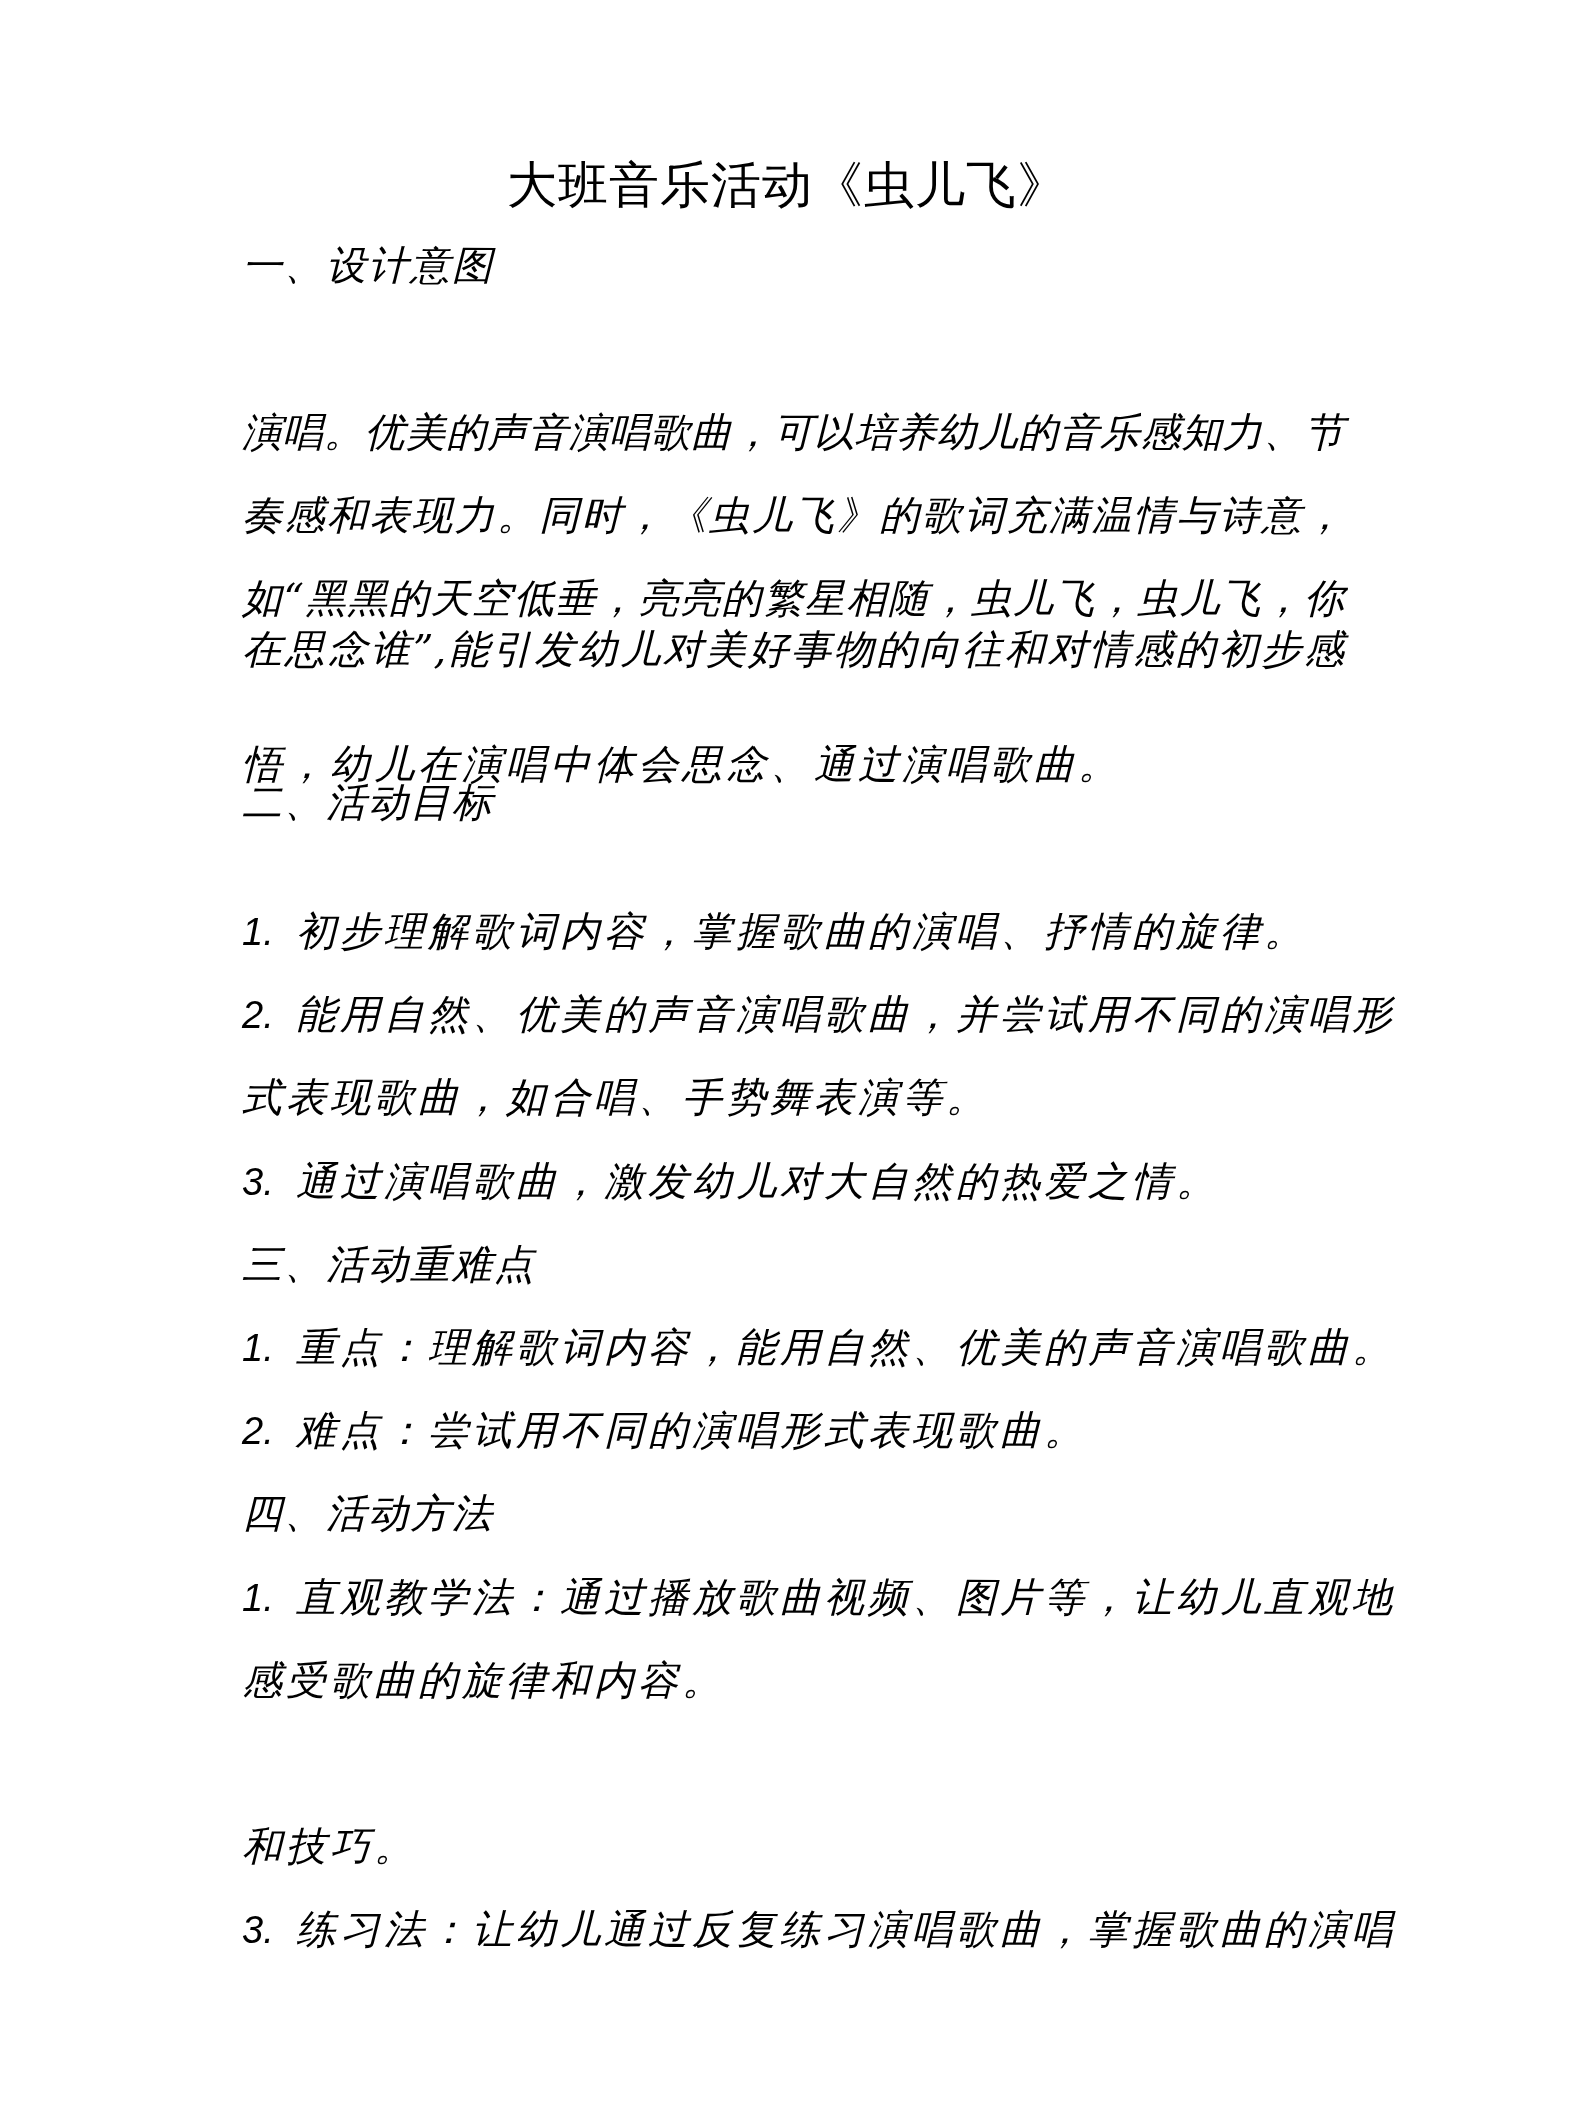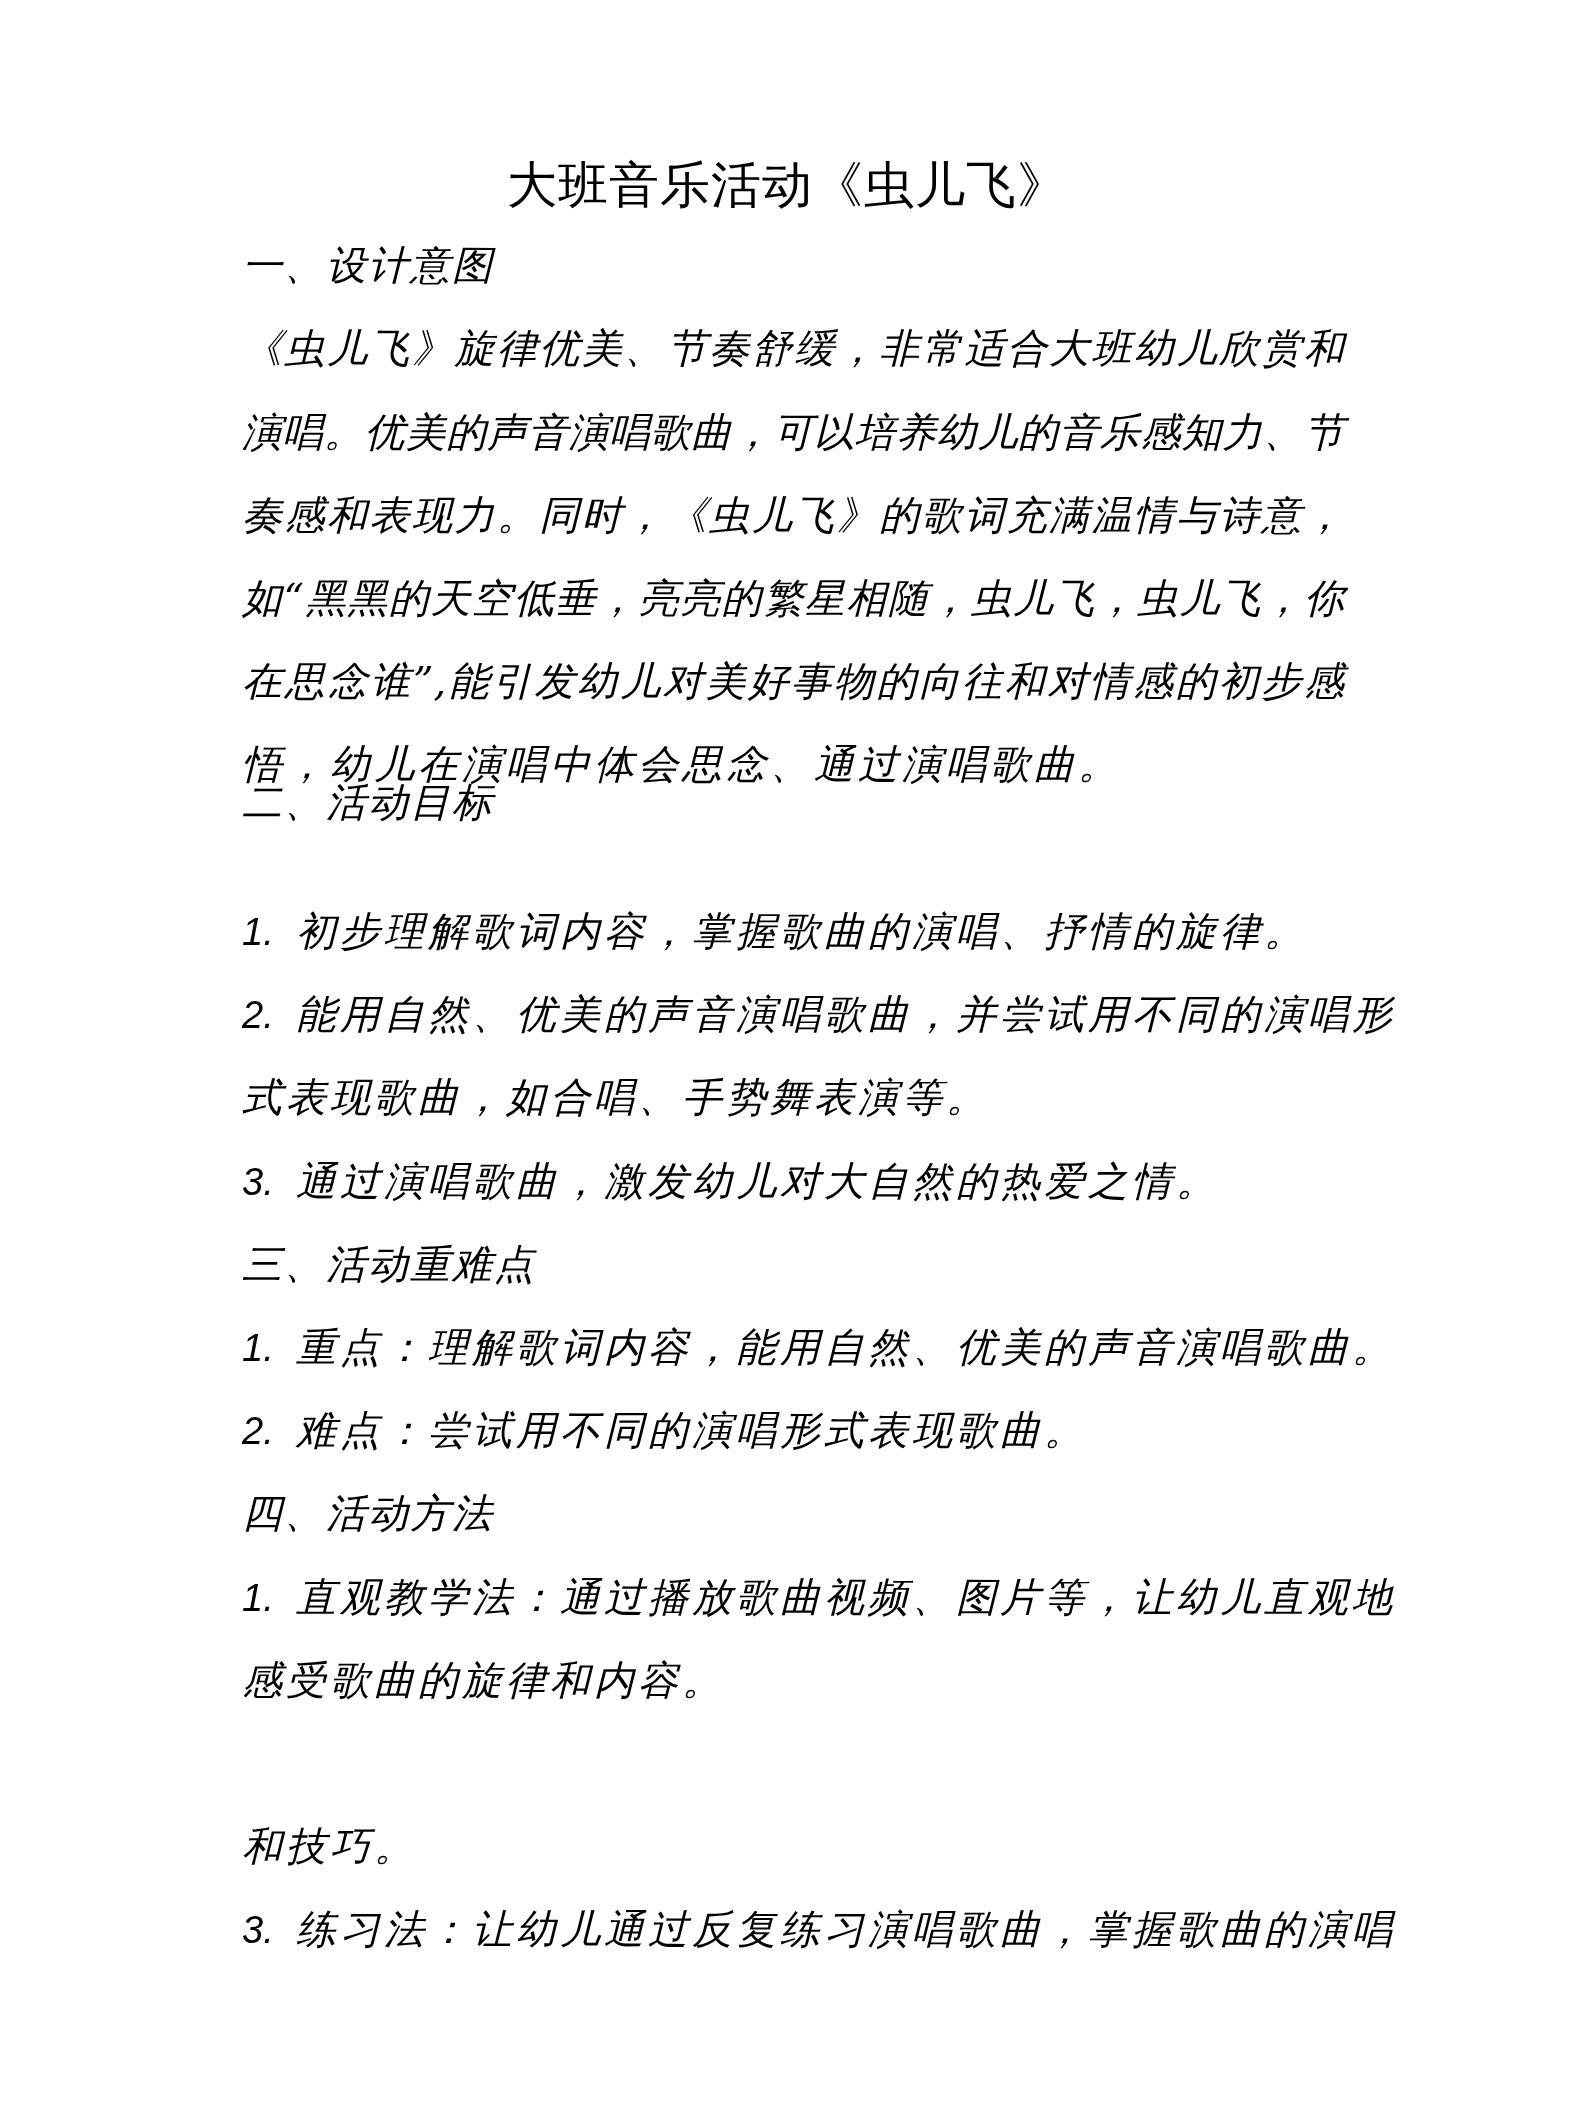--- a/index.html
+++ b/index.html
@@ -60,25 +60,24 @@
   .heading { letter-spacing: 2px; }
 </style>
 </head>
 <body>
 
 <div class="page">
 
   <div class="title">大班音乐活动《虫儿飞》</div>
 
   <div class="row heading" style="top:224px">一、设计意图</div>
-  <div class="row justify" style="top:307px">《虫儿飞》旋律优美、节奏舒缓，非常适合大班幼儿欣赏和</div>
   <div class="row justify" style="top:391px">演唱。优美的声音演唱歌曲，可以培养幼儿的音乐感知力、节</div>
   <div class="row justify" style="top:474px">奏感和表现力。同时，《虫儿飞》的歌词充满温情与诗意，</div>
   <div class="row justify" style="top:557px">如“黑黑的天空低垂，亮亮的繁星相随，虫儿飞，虫儿飞，你</div>
-  <div class="row justify" style="top:640px">在思念谁”,能引发幼儿对美好事物的向往和对情感的初步感</div>
+  <div class="row justify" style="top:608px">在思念谁”,能引发幼儿对美好事物的向往和对情感的初步感</div>
   <div class="row" style="top:723px">悟，幼儿在演唱中体会思念、通过演唱歌曲。</div>
 
   <div class="row heading" style="top:761px">二、活动目标</div>
   <div class="row" style="top:890px">
     <span class="num">1.</span><span>初步理解歌词内容，掌握歌曲的演唱、抒情的旋律。</span>
   </div>
   <div class="row" style="top:973px">
     <span class="num">2.</span><span>能用自然、优美的声音演唱歌曲，并尝试用不同的演唱形</span>
   </div>
   <div class="row" style="top:1056px">式表现歌曲，如合唱、手势舞表演等。</div>

